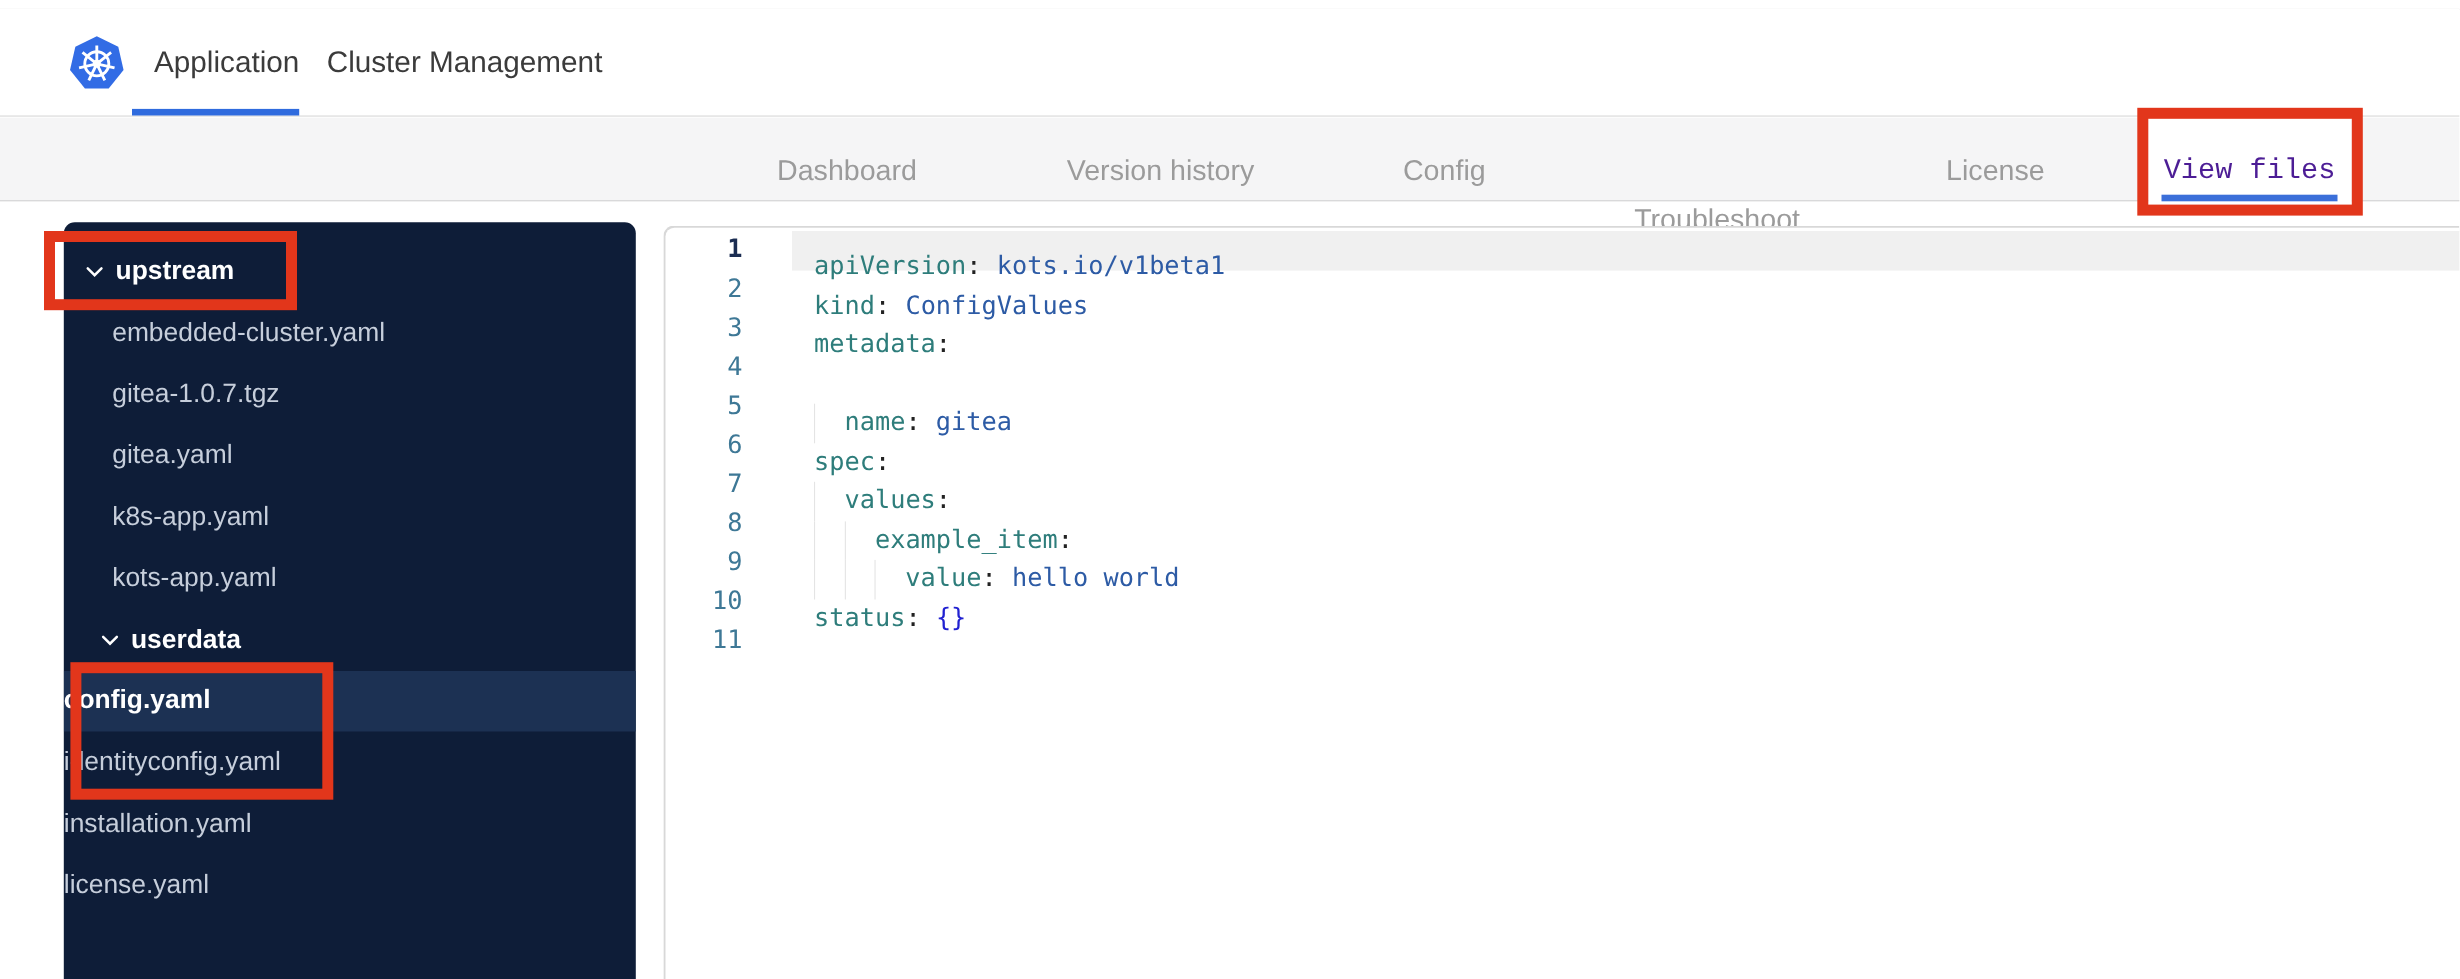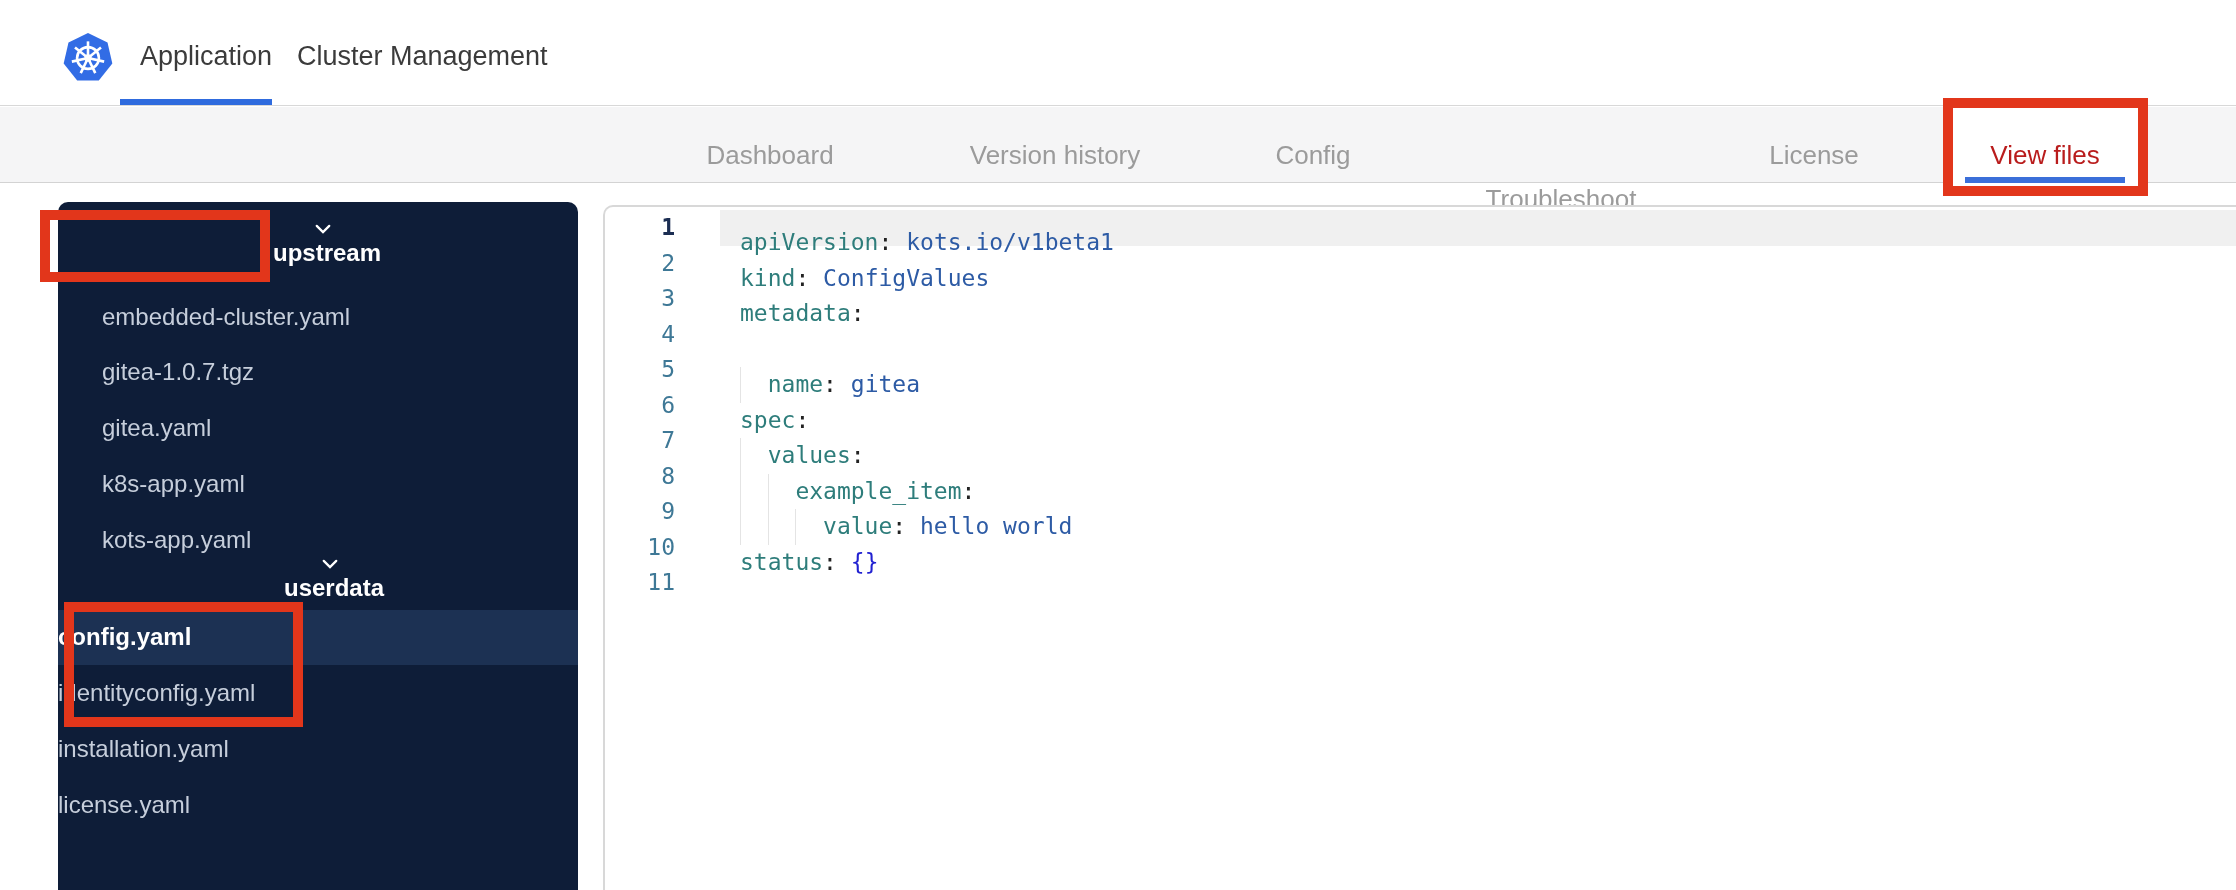--- a/index.html
+++ b/index.html
@@ -15,31 +15,31 @@
   .header-tab.t1 { left:297px; }
   .header-underline { position:absolute; left:120px; top:91px; width:152px; height:6px; background:#2f6bde; }
 
   
   .subnav { position:absolute; top:107px; left:0; width:2236px; height:76px; background:#f5f5f6; border-bottom:1px solid #d3d3d3; }
   .subnav-item { position:absolute; top:0; height:96px; display:flex; align-items:center; justify-content:center; transform:translateX(-50%); font-size:26px; color:#9b9b9b; cursor:pointer; white-space:nowrap; }
   .subnav-item.i0 { left:770px; }  .subnav-item.i1 { left:1055px; }
   .subnav-item.i2 { left:1313px; } .subnav-item.i3 { left:1561px;margin-top:44px; }
   .subnav-item.i4 { left:1814px; } .subnav-item.i5 { left:2045px; }
   .active-tab-bg { position:absolute; left:1953px; top:0; width:185px; height:79px; background:#ffffff; }
-  .subnav-item.active { color:#b91c1c; }
+  .subnav-item.active { color:#4c1d95;font-family:Liberation Mono, monospace; }
   .active-tab-underline { position:absolute; left:1965px; top:70px; width:160px; height:6px; background:#3b6fd9; }
 
   
   .sidebar { position:absolute; left:58px; top:202px; width:520px; height:688px; background:#0e1d38; border-radius:10px 10px 0 0; padding-top:17px; overflow:hidden; }
   .tree-row { height:55.8px; display:flex; align-items:center; cursor:pointer; font-size:24px; color:#c6cedb; }
-  .tree-row.folder { font-weight:700; color:#ffffff;flex-direction:column; }
+  .tree-row.folder { font-weight:700; color:#ffffff; }
   .tree-row.selected { background:#1c3153; font-weight:700; color:#ffffff; }
   .tree-row .chev { width:20px; height:20px; margin-right:9px; flex:0 0 auto; display:inline-flex; }
   .pl-folder0 { padding-left:18px; }
-  .pl-file1  { padding-left:44px;align-items:flex-end; }
+  .pl-file1  { padding-left:44px; }
   .pl-folder1 { padding-left:32px; }
   .pl-file2  { }
 
   
   .editor-panel { position:absolute; left:603px; top:205px; width:1633px; height:685px; background:#ffffff; border-top:2px solid #d8d8d8; border-left:2px solid #d8d8d8; border-radius:10px 0 0 0; padding-top:3px; font-family:"DejaVu Sans Mono", monospace; font-size:23px; }
   .line { display:flex; height:35.5px; line-height:35.5px; }
   .line.active { background:linear-gradient(to right, transparent 115px, #f0f0f0 115px); }
   .ln { width:70px; text-align:right; color:#3e7896; flex:0 0 auto; user-select:none; }
   .line.active .ln { color:#1b2d52; font-weight:700; }
   .code { padding-left:50px; white-space:pre; margin:15px; font-family:inherit; font-size:inherit; line-height:inherit; }

